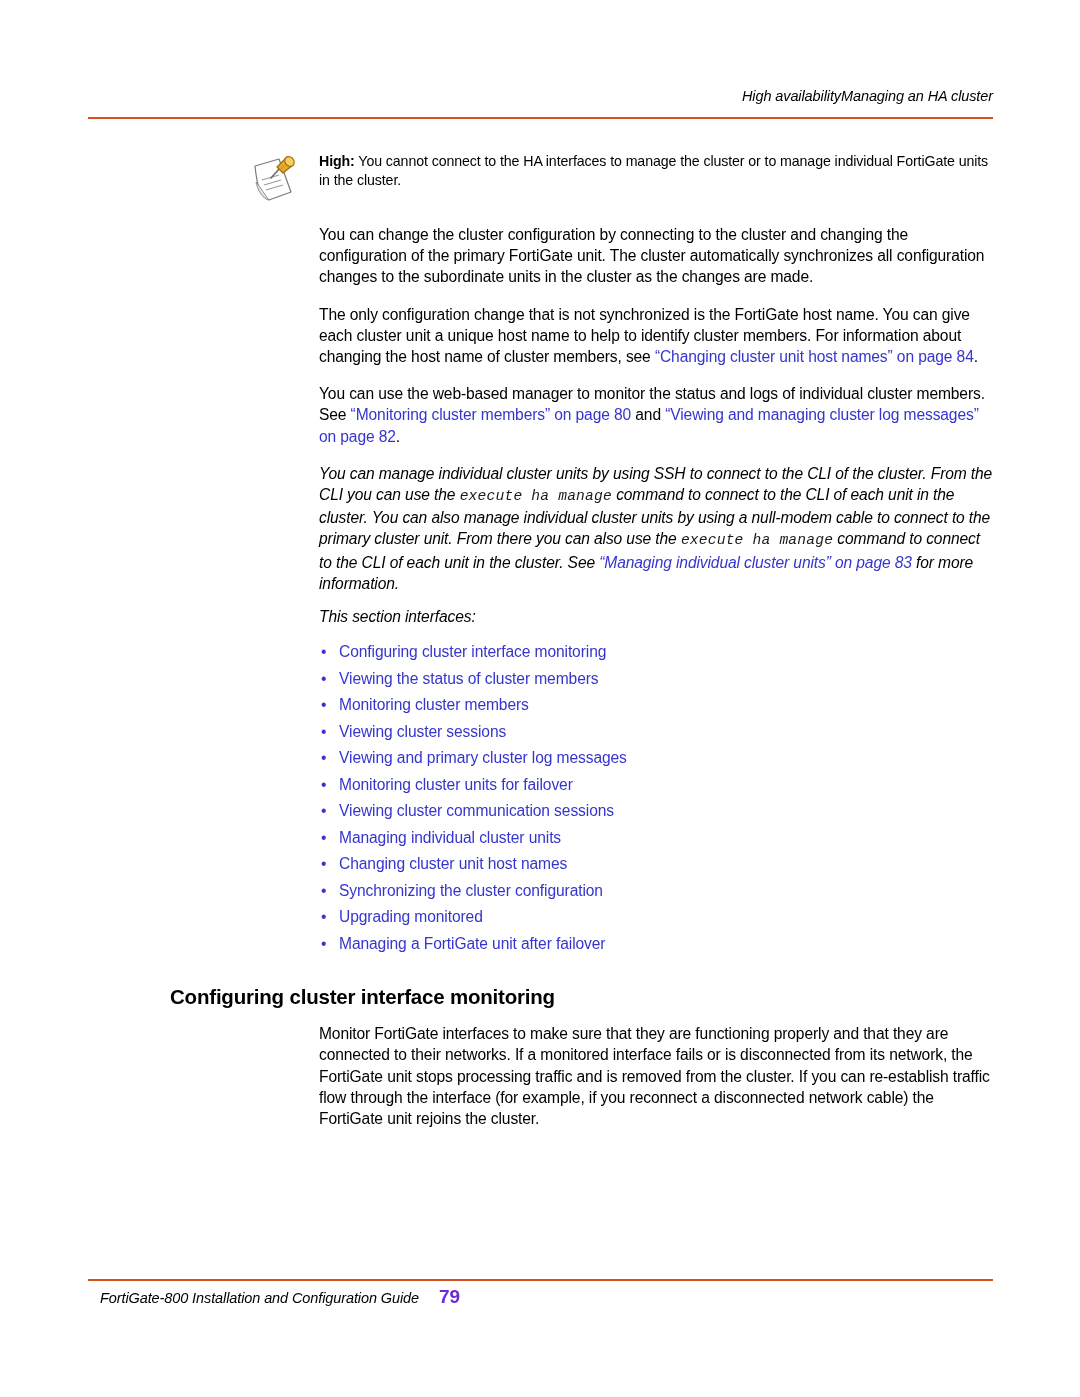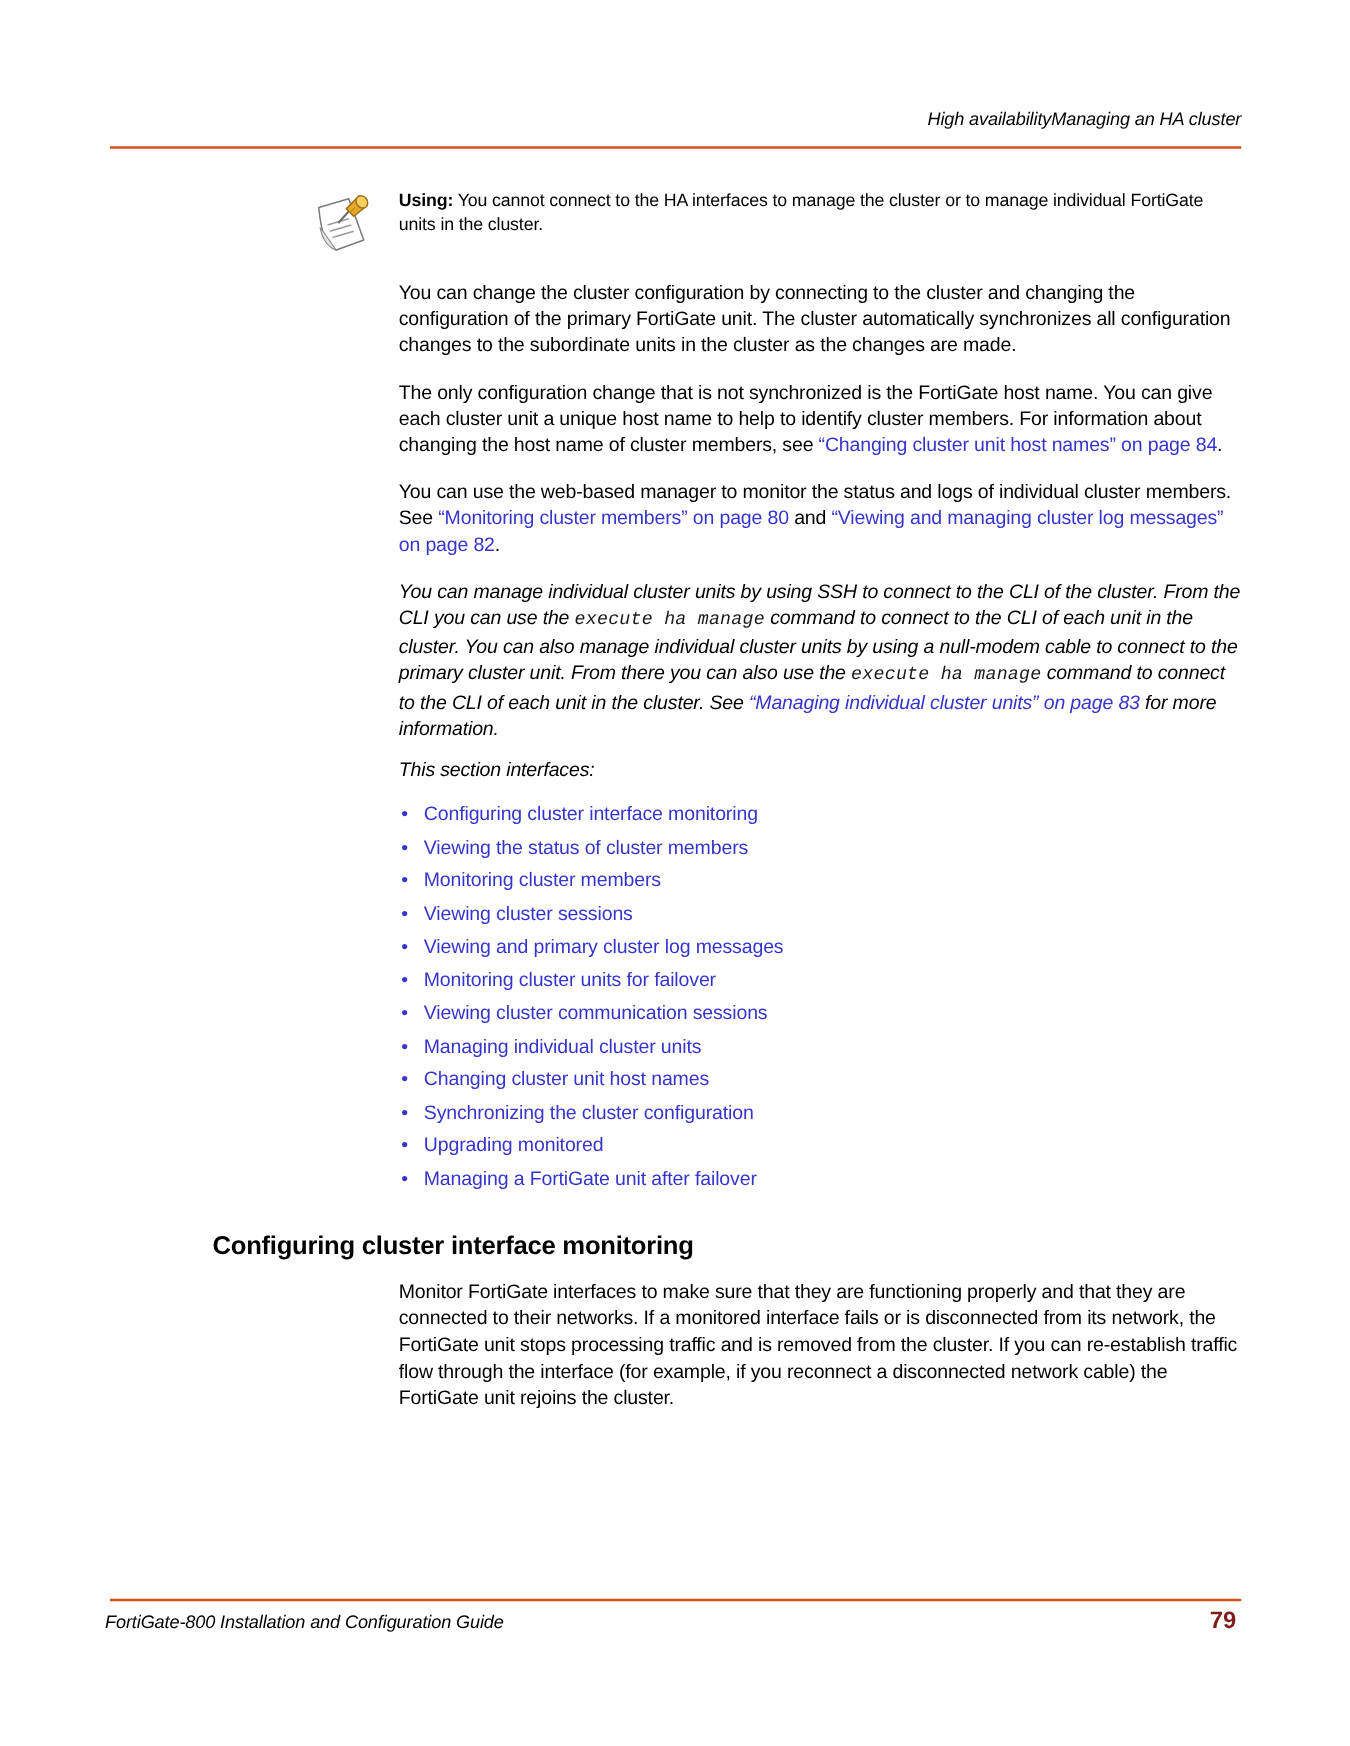--- a/index.html
+++ b/index.html
@@ -142,38 +142,38 @@
   .foot-rule {
     position: absolute;
     left: 88px;
     top: 1279px;
     width: 905px;
     height: 2px;
     background: #D1521C;
   }
   .footer {
     position: absolute;
-    left: 84px;
+    left: 100px;
     top: 1286px;
     width: 905px;
     display: flex;
-    justify-content: space-between;
+    justify-content: flex-start;
     align-items: baseline;
     gap: 20px;
   }
   .footer-title {
     font-style: italic;
     font-size: 14.5px;
     letter-spacing: -0.1px;
     color: #000;
   }
   .footer-page {
     font-size: 19px;
     font-weight: bold;
-    color: #7f1d1d;
+    color: #6d28d9;
   }
 </style>
 </head>
 <body>
 
 <div class="page">
 
   <div class="runhead">
     <span>High availability</span>
     <span>Managing an HA cluster</span>
@@ -197,21 +197,21 @@
           <path d="M17 36 L34 31" stroke="#9a9a9a" stroke-width="1.1" fill="none"></path>
 
           <path d="M22 24 L31 14" stroke="#6d6d6d" stroke-width="1.6" stroke-linecap="round"></path>
 
           <path d="M28 13 L38 3 L44 11 L34 19 Z" fill="#E8A72A" stroke="#9a6d10" stroke-width="1.2" stroke-linejoin="round"></path>
           <ellipse cx="40.5" cy="7.5" rx="4.4" ry="5.2" transform="rotate(-38 40.5 7.5)" fill="#F6CE62" stroke="#9a6d10" stroke-width="1.1"></ellipse>
           <path d="M31 16 L35 12" stroke="#c08d1c" stroke-width="1" fill="none"></path>
         </svg>
       </span>
       <div class="note-text">
-        <b>Using:</b>
+        <b>High:</b>
         <span>You cannot connect to the HA interfaces to manage the cluster or to manage individual FortiGate units in the cluster.</span>
       </div>
     </div>
 
     <p class="body">You can change the cluster configuration by connecting to the cluster and changing the configuration of the primary FortiGate unit. The cluster automatically synchronizes all configuration changes to the subordinate units in the cluster as the changes are made.</p>
 
     <p class="body">
       <span>The only configuration change that is not synchronized is the FortiGate host name. You can give each cluster unit a unique host name to help to identify cluster members. For information about changing the host name of cluster members, see </span><span class="lnk">“Changing cluster unit host names” on page 84</span><span>.</span>
     </p>
 

